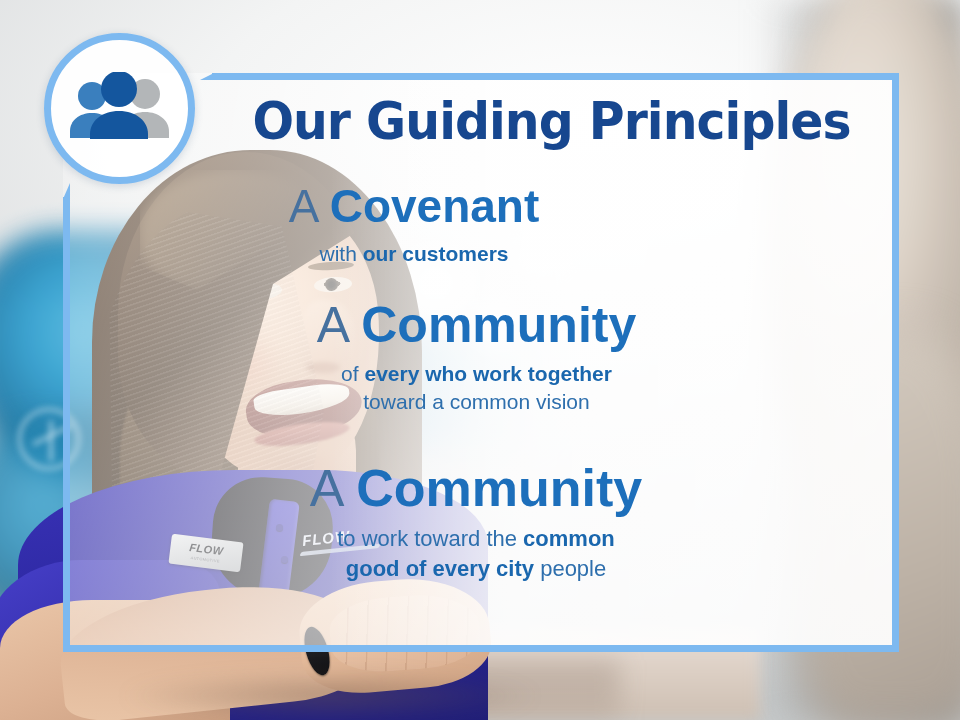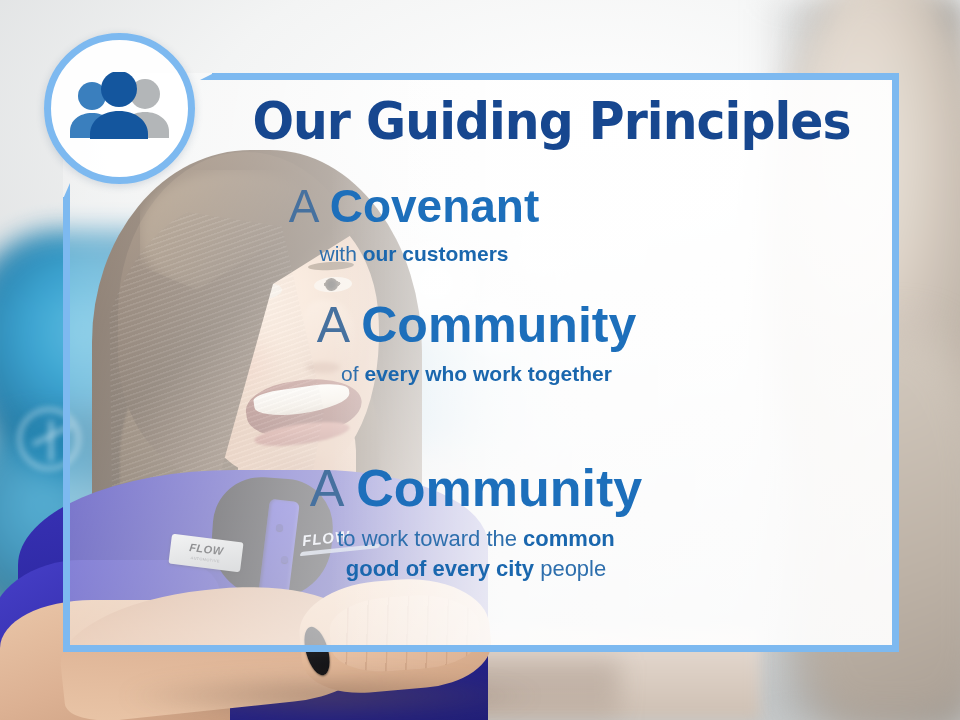--- a/index.html
+++ b/index.html
@@ -537,21 +537,21 @@
         <span class="p-word">Covenant</span>
       </div>
       <div class="p-sub"><span>with </span><b>our customers</b></div>
     </div>
 
     <div class="principle" id="principle-community">
       <div class="p-head">
         <span class="p-article">A</span>
         <span class="p-word">Community</span>
       </div>
-      <div class="p-sub"><span>of </span><b>every who work together</b><br></div>
+      <div class="p-sub"><span>of </span><b>every who work together</b><br><span>toward a common vision</span></div>
     </div>
 
     <div class="principle" id="principle-commitment">
       <div class="p-head">
         <span class="p-article">A</span>
         <span class="p-word">Community</span>
       </div>
       <div class="p-sub"><span>to work toward the </span><b>common</b><br><b>good of every city</b><span> people</span><br></div>
     </div>
 

